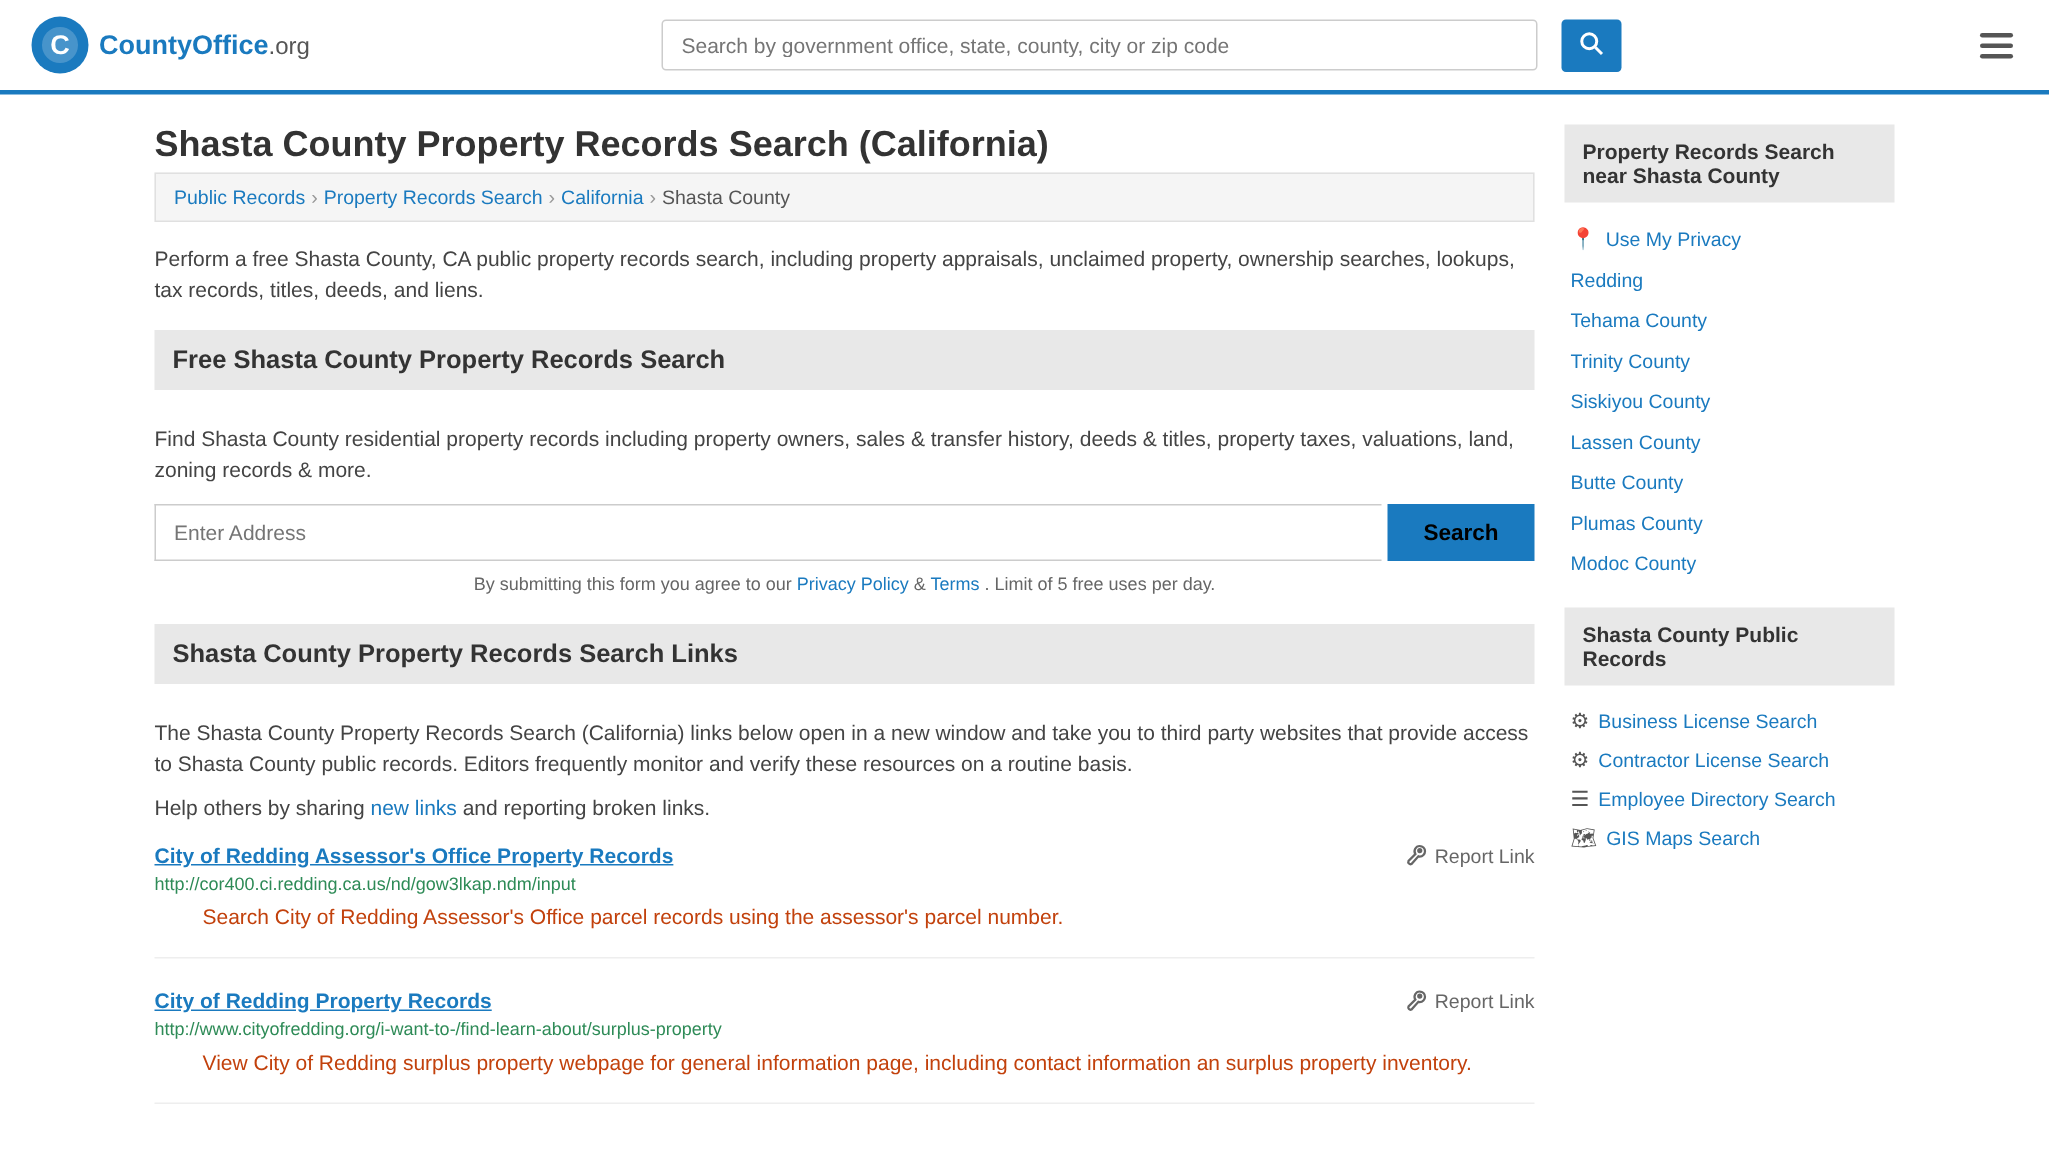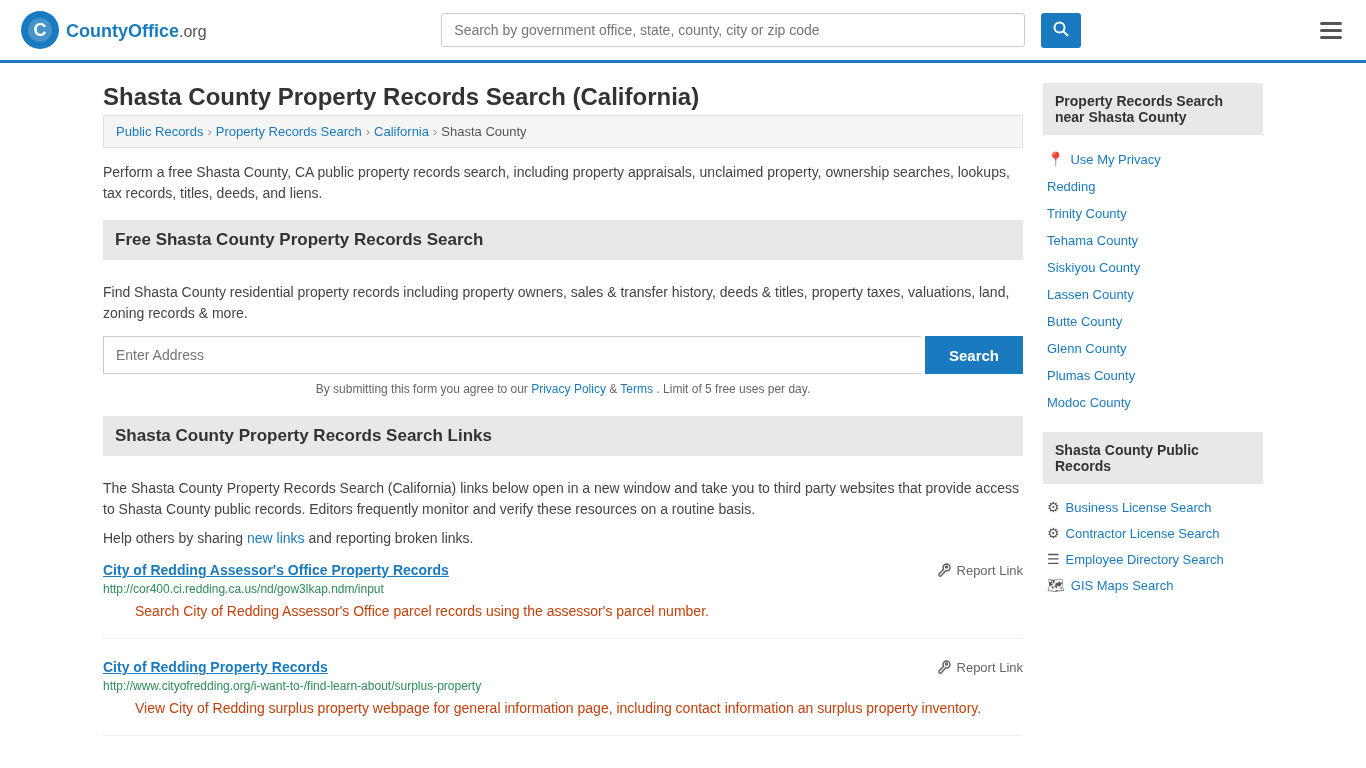--- a/index.html
+++ b/index.html
@@ -130,21 +130,21 @@
     #address-input {
       flex: 1;
       padding: 10px 12px;
       border: 1px solid #ccc;
       border-right: none;
       font-size: 14px;
       outline: none;
     }
     #search-button {
       background: #1a7abf;
-      color: #ffffff;
+      color: #000000;
       border: none;
       padding: 10px 24px;
       font-size: 15px;
       font-weight: bold;
       cursor: pointer;
     }
     #form-disclaimer {
       font-size: 12px;
       color: #666;
       text-align: center;
@@ -349,36 +349,33 @@
 
       <div class="sidebar-item">
         <span class="sidebar-location-icon">📍</span>
         <a>Use My Privacy</a>
       </div>
 
       <div class="sidebar-item">
         <a>Redding</a>
       </div>
       <div class="sidebar-item">
+        <a>Tehama County</a>
+      </div>
+      <div class="sidebar-item">
         <a>Trinity County</a>
       </div>
       <div class="sidebar-item">
-        <a>Tehama County</a>
-      </div>
-      <div class="sidebar-item">
         <a>Siskiyou County</a>
       </div>
       <div class="sidebar-item">
         <a>Lassen County</a>
       </div>
       <div class="sidebar-item">
         <a>Butte County</a>
-      </div>
-      <div class="sidebar-item">
-        <a>Glenn County</a>
       </div>
       <div class="sidebar-item">
         <a>Plumas County</a>
       </div>
       <div class="sidebar-item">
         <a>Modoc County</a>
       </div>
     </div>
 
     <div class="sidebar-section sidebar-public-records">

